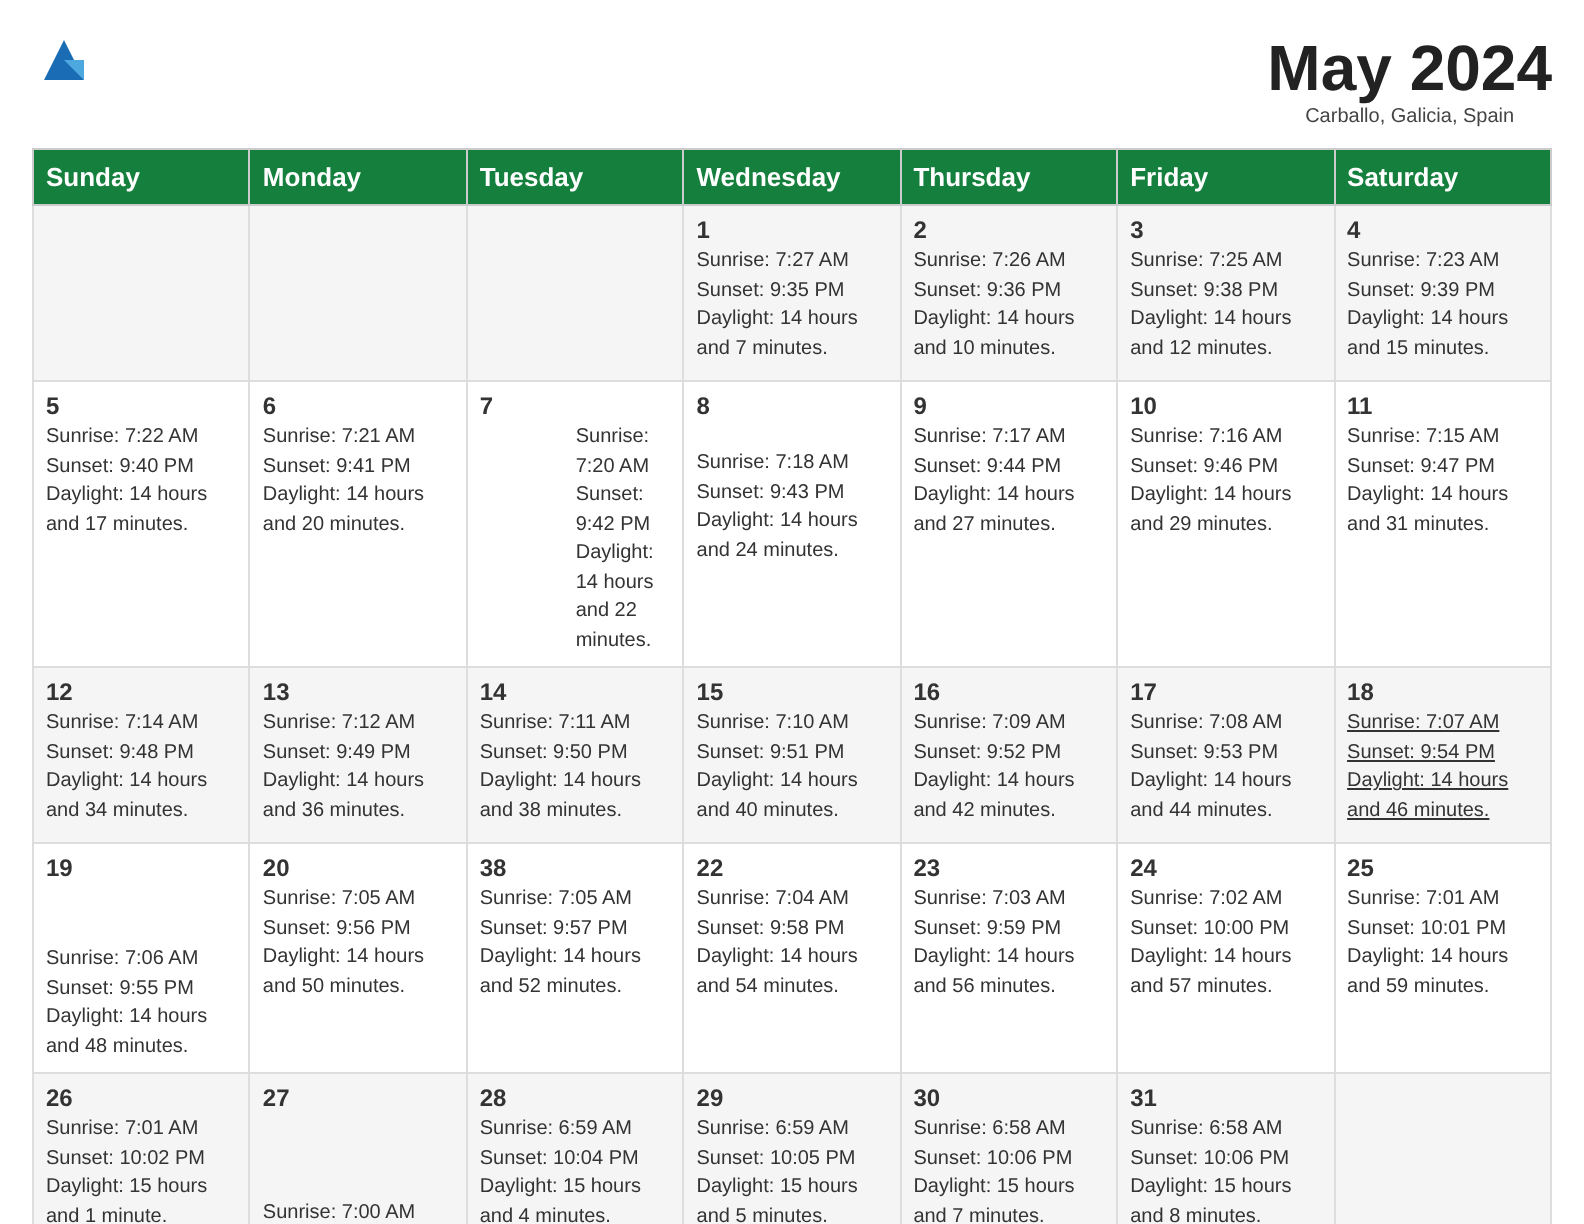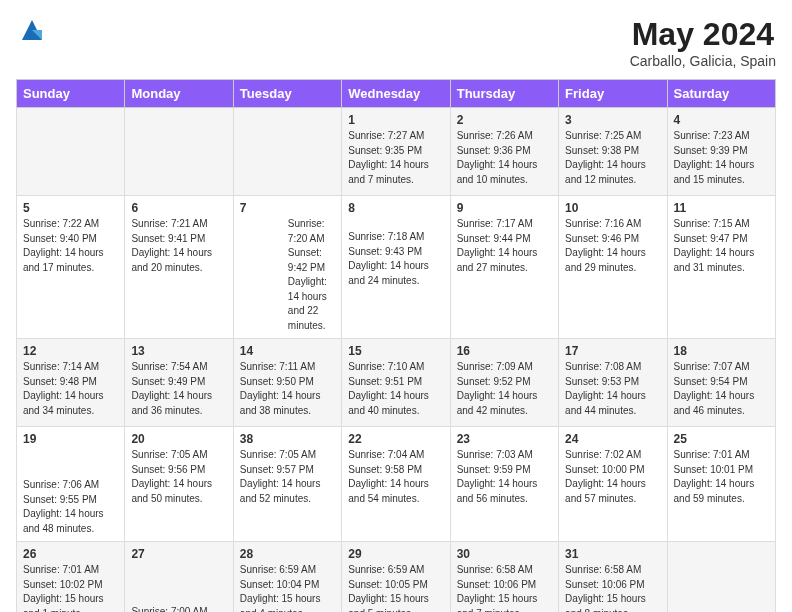--- a/index.html
+++ b/index.html
@@ -37,30 +37,30 @@
     }
     .title-section {
       text-align: center;
     }
     .month-year {
       font-size: 32px;
       font-weight: bold;
       color: #222;
     }
     .location {
-      font-size: 14px;
+      font-size: 10px;
       color: #444;
     }
     table {
       width: 100%;
       border-collapse: collapse;
       table-layout: fixed;
     }
     thead th {
-      background-color: #8b5cf6;
+      background-color: #15803d;
       color: #fff;
       text-align: left;
       padding: 6px 6px;
       font-size: 13px;
       font-weight: bold;
       border: 1px solid #ccc;
     }
     tbody td {
       vertical-align: top;
       border: 1px solid #ddd;
@@ -205,21 +205,21 @@
       <tr>
         <td>
           <span class="day-num">12</span>
           <div class="cell-content" style="white-space: pre-line;">Sunrise: 7:14 AM
 Sunset: 9:48 PM
 Daylight: 14 hours
 and 34 minutes.</div>
         </td>
         <td>
           <span class="day-num">13</span>
-          <div class="cell-content" style="white-space: pre-line;">Sunrise: 7:54 AM
+          <div class="cell-content" style="white-space: pre-line;">Sunrise: 7:12 AM
 Sunset: 9:49 PM
 Daylight: 14 hours
 and 36 minutes.</div>
         </td>
         <td>
           <span class="day-num">14</span>
           <div class="cell-content" style="white-space: pre-line;">Sunrise: 7:11 AM
 Sunset: 9:50 PM
 Daylight: 14 hours
 and 38 minutes.</div>
@@ -240,21 +240,21 @@
         </td>
         <td>
           <span class="day-num">17</span>
           <div class="cell-content" style="white-space: pre-line;">Sunrise: 7:08 AM
 Sunset: 9:53 PM
 Daylight: 14 hours
 and 44 minutes.</div>
         </td>
         <td>
           <span class="day-num">18</span>
-          <div class="cell-content" style="white-space: pre-line;">Sunrise: 7:07 AM
+          <div class="cell-content" style="white-space: pre-line; text-decoration: underline;">Sunrise: 7:07 AM
 Sunset: 9:54 PM
 Daylight: 14 hours
 and 46 minutes.</div>
         </td>
       </tr>
       <tr>
         <td>
           <span class="day-num">19</span>
           <div class="cell-content" style="white-space: pre-line; margin-top: 32px;">Sunrise: 7:06 AM
 Sunset: 9:55 PM

